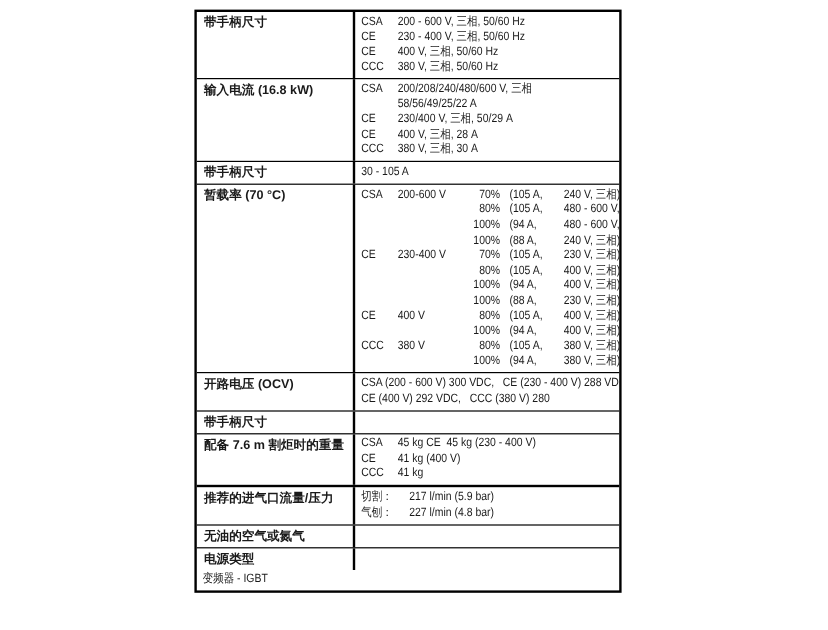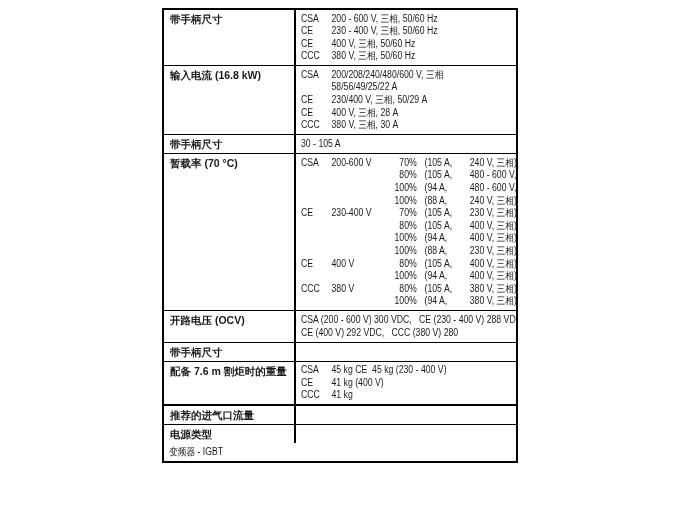--- a/index.html
+++ b/index.html
@@ -113,23 +113,32 @@
       <div class="vline"><span class="cert">CSA</span><span class="txt">45 kg CE  45 kg (230 - 400 V)</span></div>
       <div class="vline"><span class="cert">CE</span><span class="txt">41 kg (400 V)</span></div>
       <div class="vline"><span class="cert">CCC</span><span class="txt">41 kg</span></div>
     </div>
       </div>
   </div>
 
   <div class="row">
   </div>
 
+  <div class="row">
+    <div class="lbl">推荐的进气口流量/压力</div>
+    <div class="val">
+        <div class="vc">
+      <div class="vline"><span class="fname">切割：</span><span class="txt">217 l/min (5.9 bar)</span></div>
+      <div class="vline"><span class="fname">气刨：</span><span class="txt">227 l/min (4.8 bar)</span></div>
+    </div>
+      </div>
+  </div>
 
   <div class="row">
-    <div class="lbl">推荐的进气口流量</div>
+    <div class="lbl">无油的空气或氮气</div>
   </div>
 
   <div class="row">
     <div class="lbl">电源类型</div>
     <div class="val">
         <div class="vc">
       <div class="vline"><span class="txt">变频器 - IGBT</span></div>
     </div>
       </div>
   </div>

